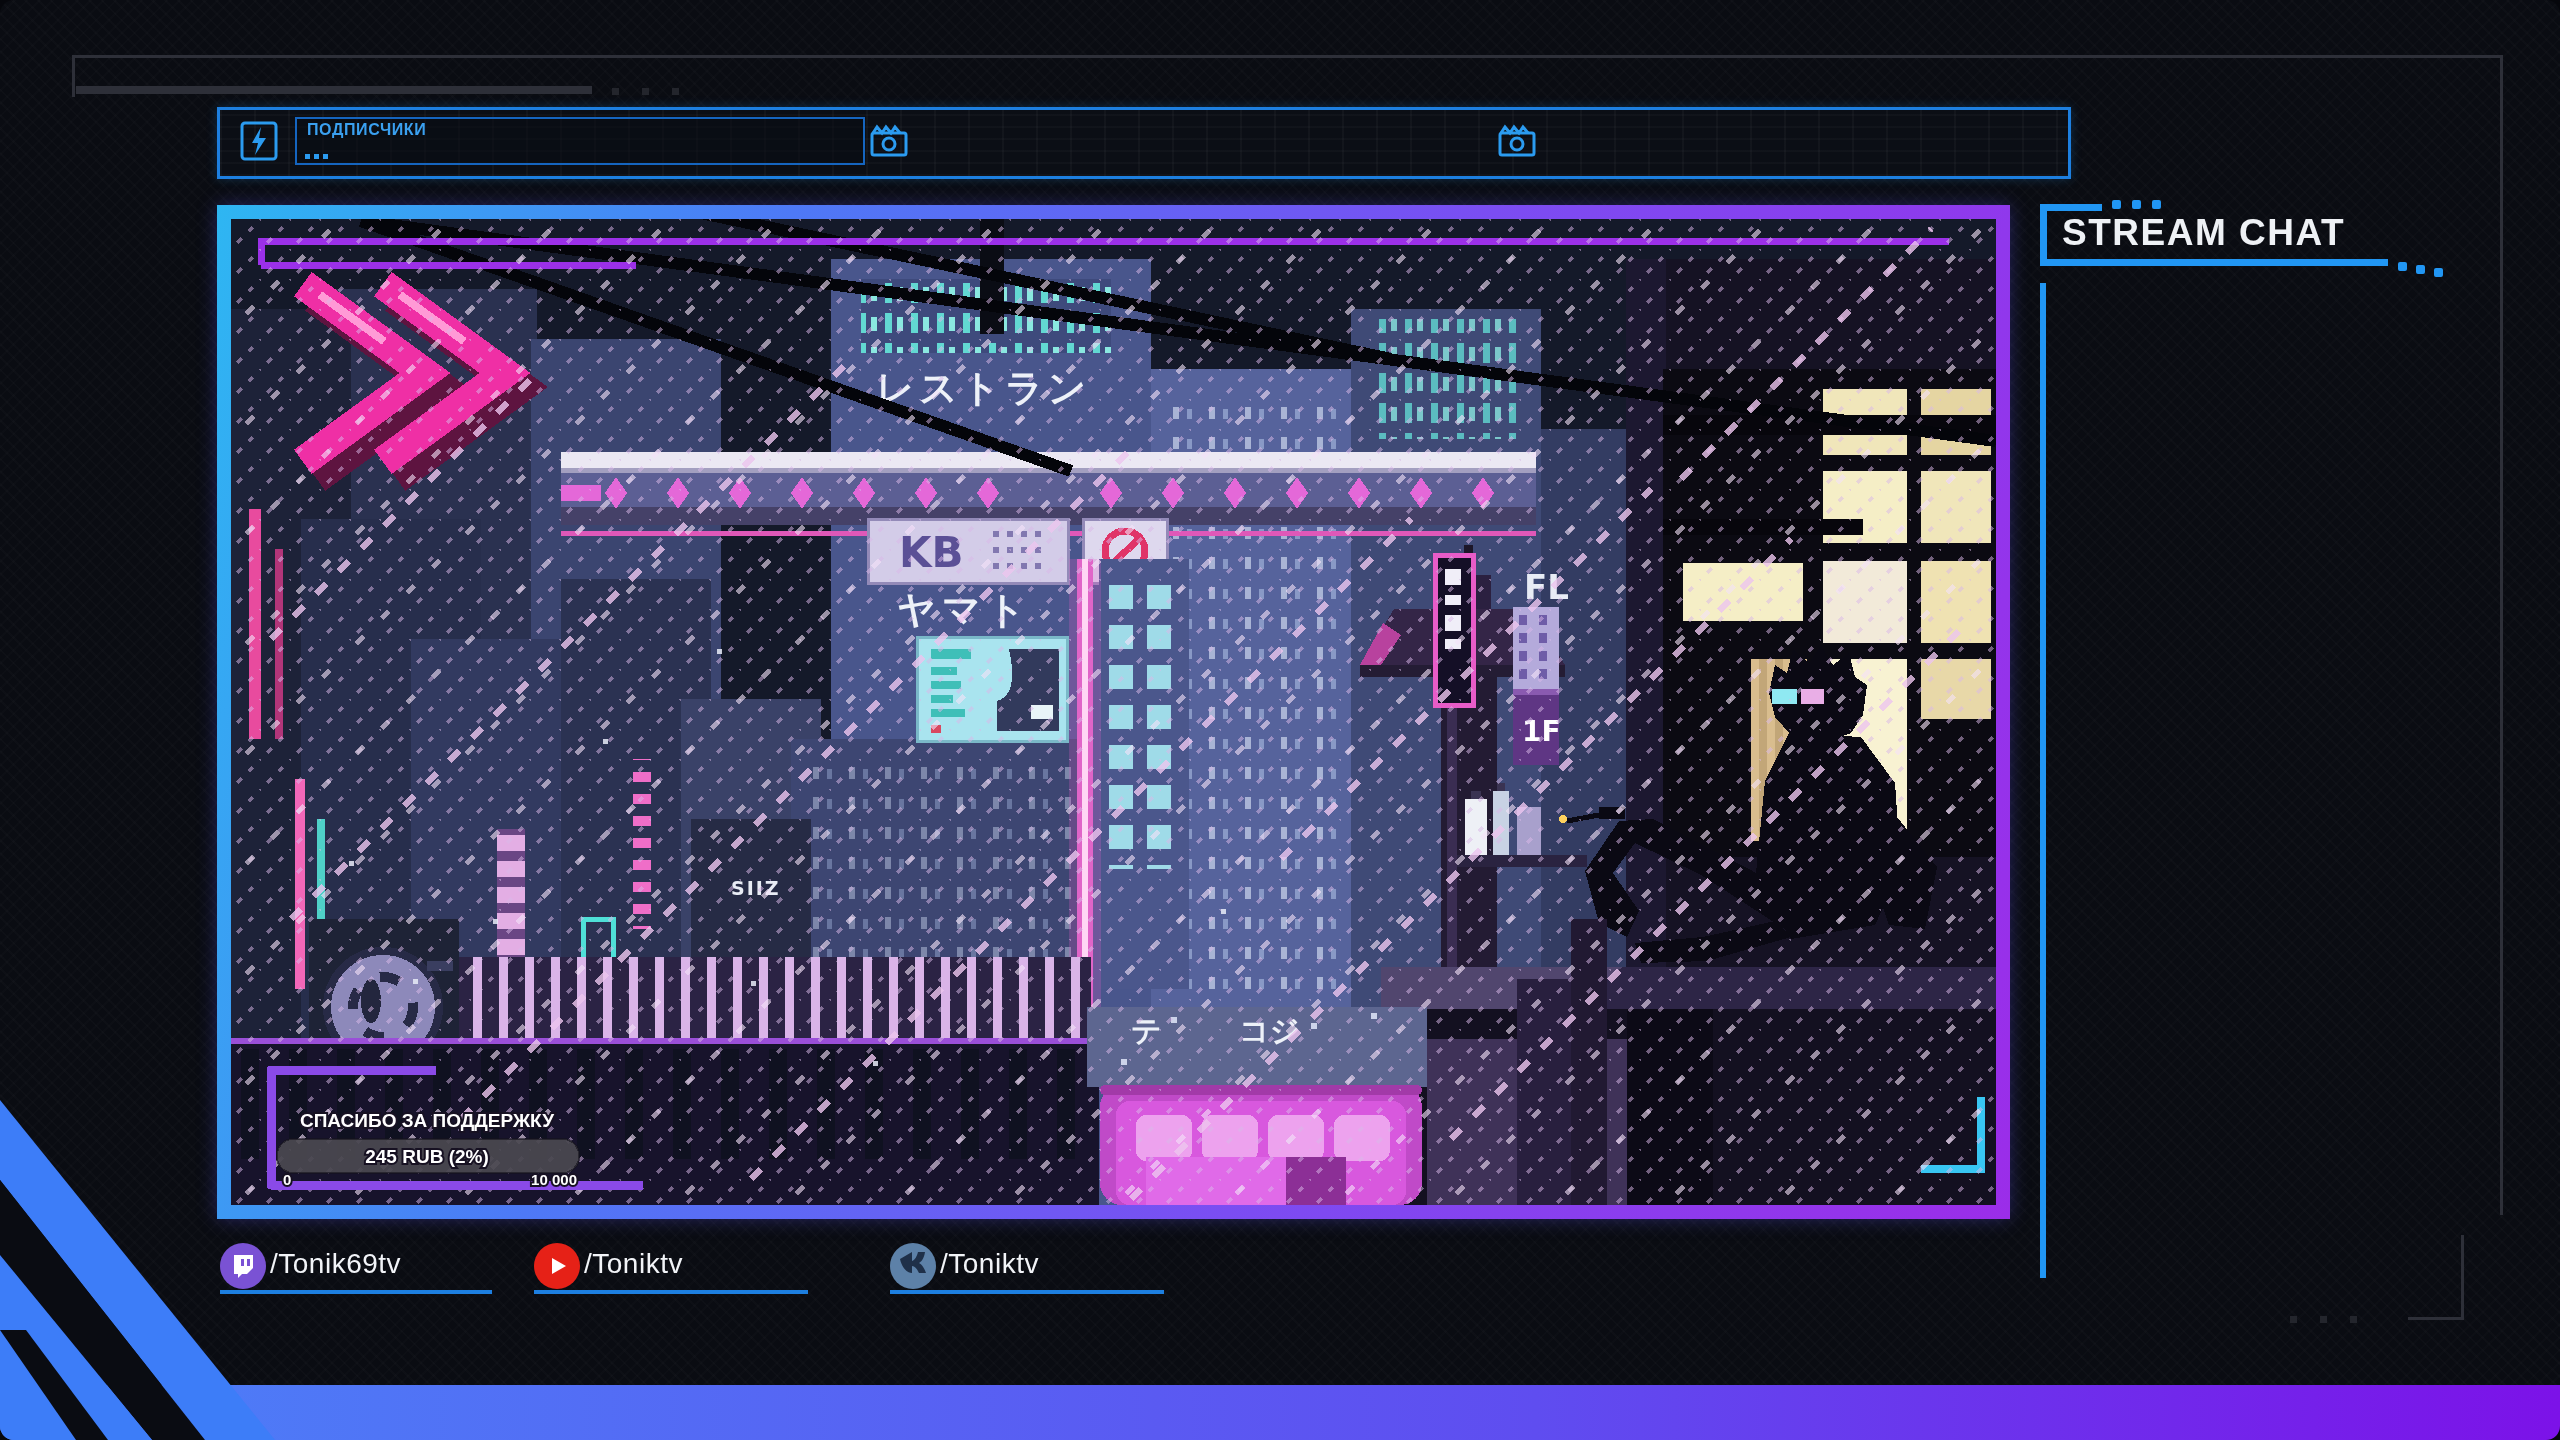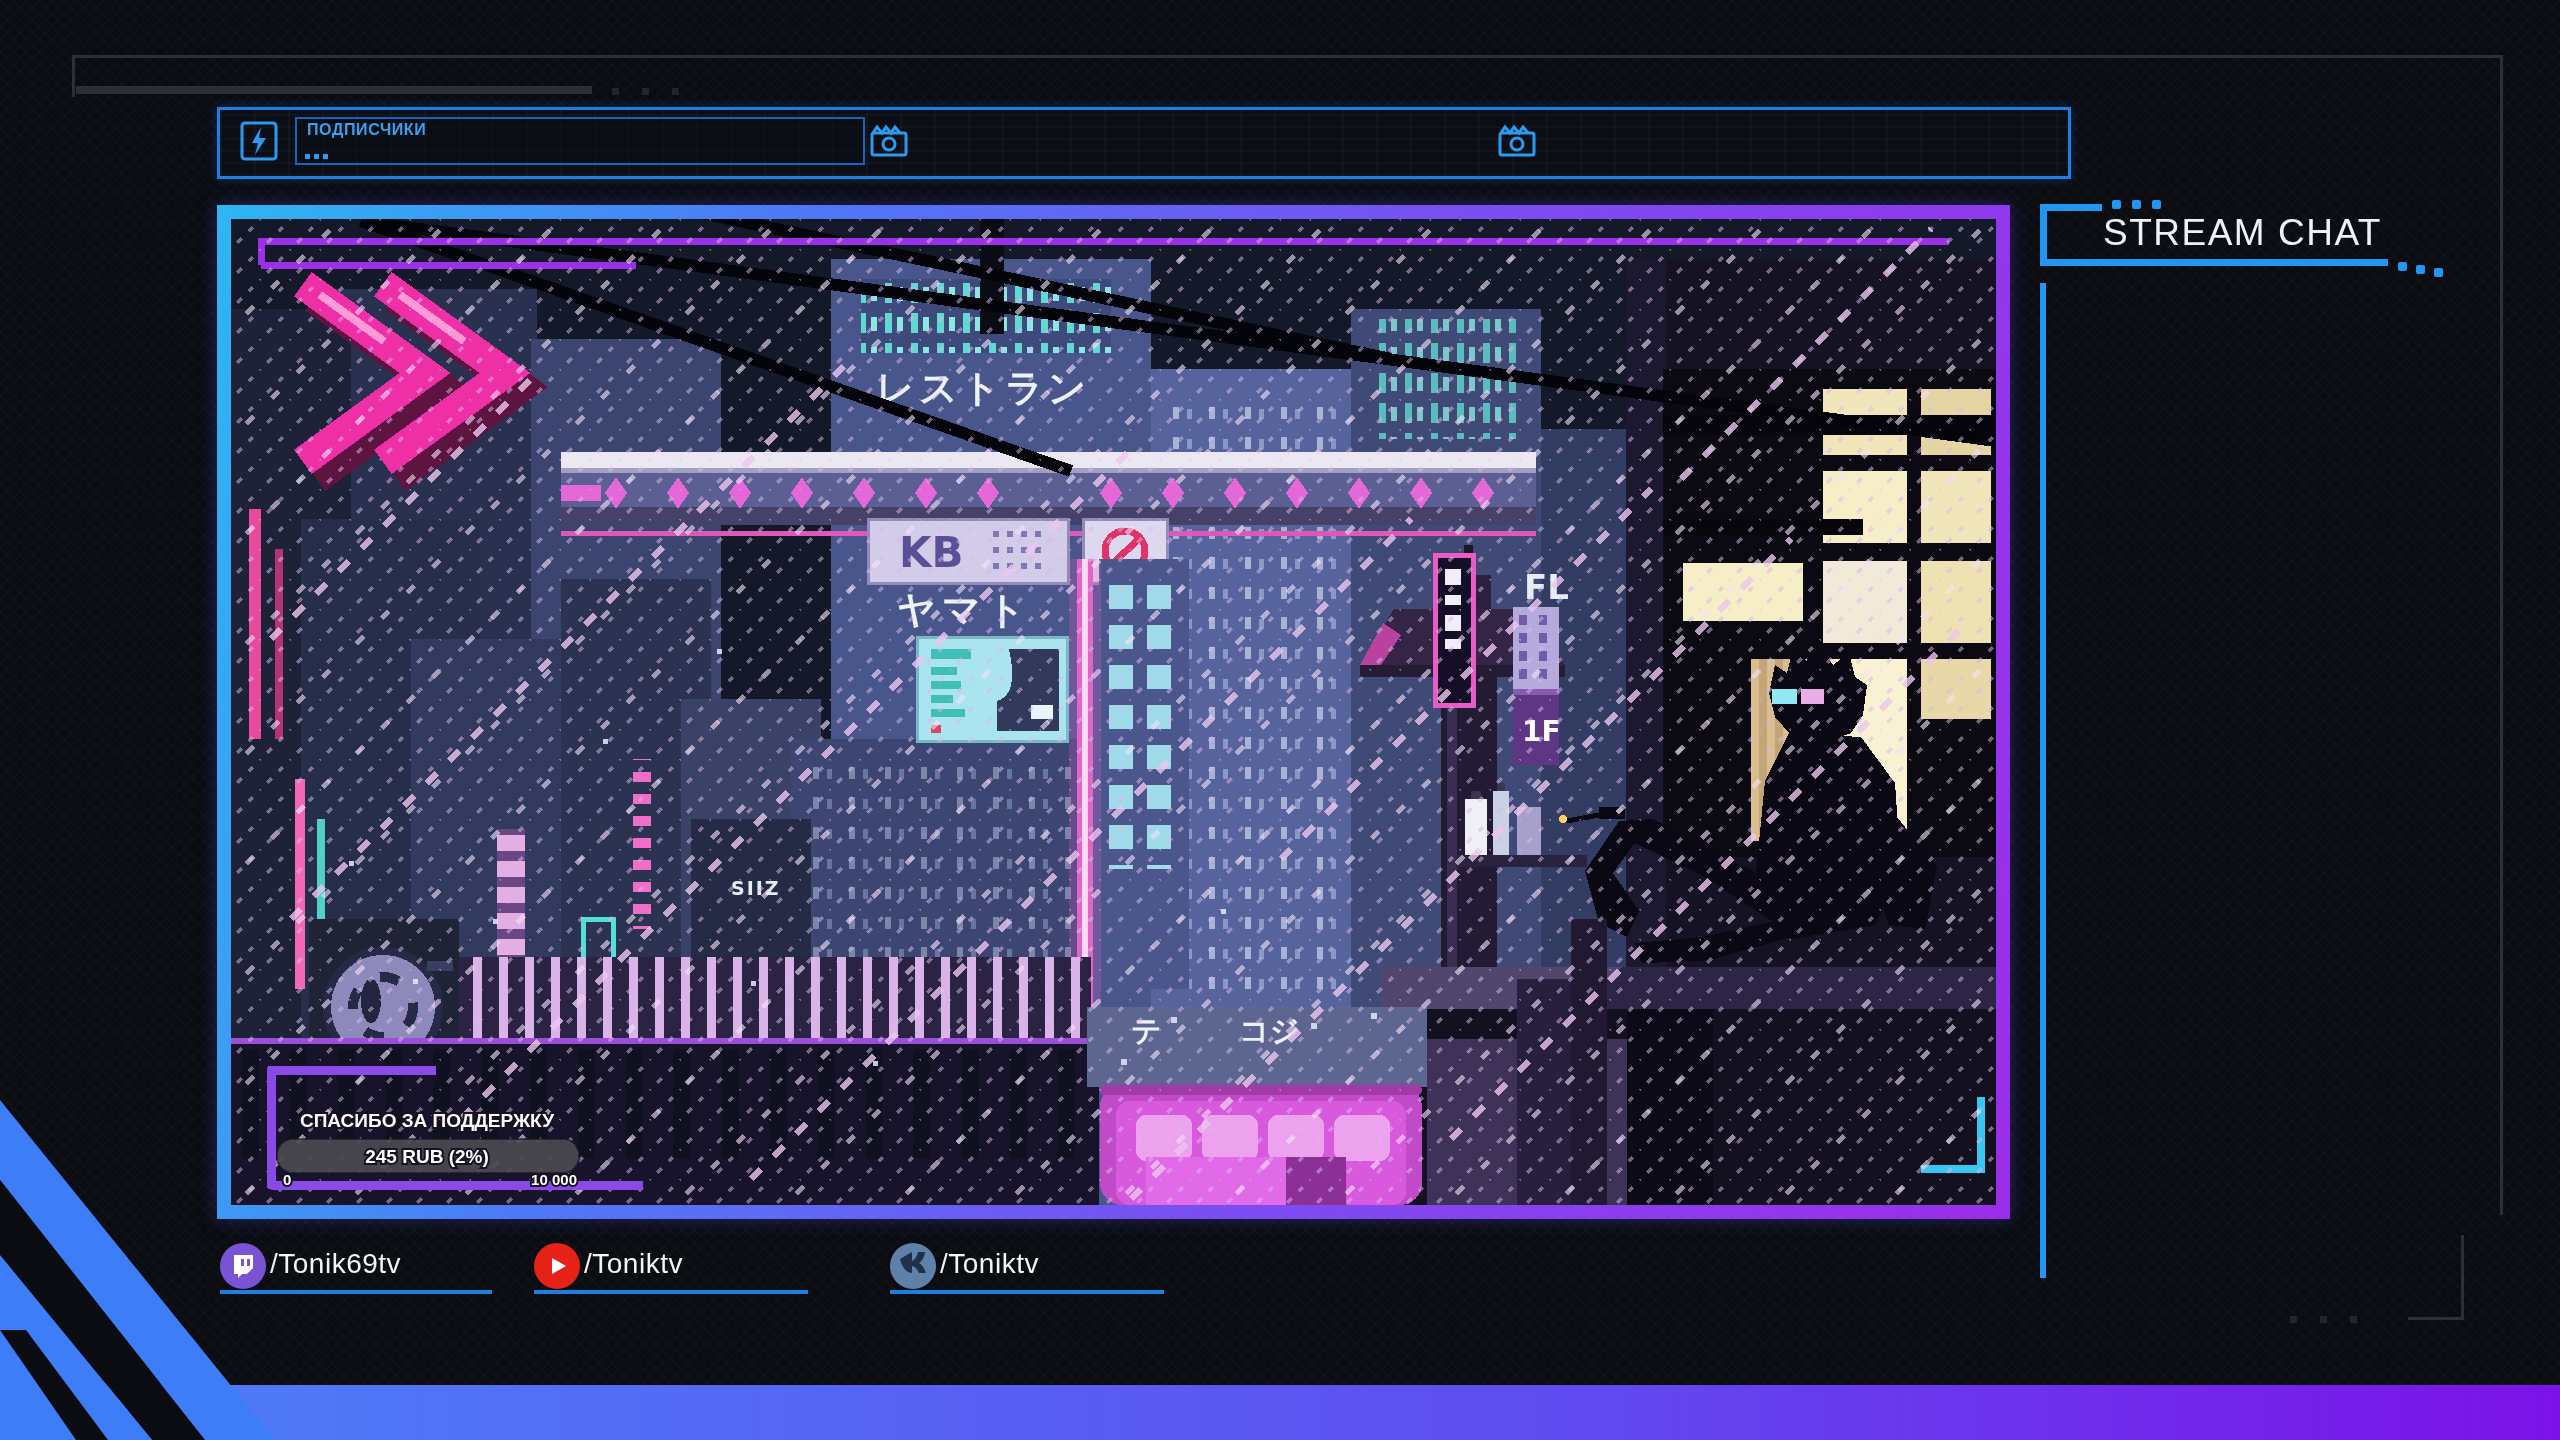--- a/index.html
+++ b/index.html
@@ -1,40 +1,40 @@
 <!DOCTYPE html>
 <html><head>
 <meta charset="utf-8">
 <style>
   html,body{margin:0;padding:0;background:#06070c;}
   #stage{position:relative;width:2560px;height:1440px;overflow:hidden;background:#0a0c12;
     background-image:repeating-linear-gradient(45deg,rgba(255,255,255,.014) 0 2px,transparent 2px 9px),
                      repeating-linear-gradient(-45deg,rgba(255,255,255,.010) 0 2px,transparent 2px 9px);
-    font-family:"Liberation Sans",sans-serif;}
+    font-family:"Liberation Sans",sans-serif;border-radius:14px;}
   .abs{position:absolute;}
   
   .gline{background:#2d2f38;}
   .gdots{width:7px;height:7px;background:#23252c;box-shadow:30px 0 #23252c,60px 0 #23252c;}
   
   .topbar{left:217px;top:107px;width:1848px;height:66px;border:3px solid #1d7fe0;background:#0b0e15;
     background-image:repeating-linear-gradient(90deg,rgba(255,255,255,.03) 0 2px,transparent 2px 34px),
                      repeating-linear-gradient(0deg,rgba(255,255,255,.022) 0 2px,transparent 2px 12px);
     box-shadow:0 0 10px rgba(33,150,243,.25);}
   .tb-box{top:7px;height:44px;border:2px solid #1565c0;background:rgba(10,13,20,.55);}
   .tb-label{position:absolute;left:10px;top:2px;font-size:16px;font-weight:bold;color:#3aa0f0;letter-spacing:.6px;}
   .tb-value{position:absolute;left:0;right:0;top:0;bottom:0;display:flex;align-items:center;justify-content:center;
     color:#fff;font-size:27px;font-weight:bold;letter-spacing:.4px;text-shadow:0 2px 2px rgba(0,0,0,.7);}
   .dots3{position:absolute;left:8px;bottom:4px;width:5px;height:5px;background:#2b9bf0;box-shadow:9px 0 #2b9bf0,18px 0 #2b9bf0;}
   
   .art-frame{left:217px;top:205px;width:1793px;height:1014px;
     background:linear-gradient(105deg,#2eb6f2 0%,#4e79f6 28%,#7b4df2 62%,#9b2de9 100%);
     box-shadow:0 0 18px rgba(90,80,240,.35);}
   .art-inner{position:absolute;left:14px;top:14px;width:1765px;height:986px;background:#141929;overflow:hidden;}
   
-  .chat-title{left:2062px;top:212px;font-size:37px;font-weight:400;color:#eef1f5;letter-spacing:1.5px;margin-left:41px;}
+  .chat-title{left:2062px;top:212px;font-size:37px;font-weight:700;color:#eef1f5;letter-spacing:1.5px;}
   .blue{background:#2196f3;}
   .bdot{width:9px;height:9px;border-radius:2px;background:#2196f3;}
   
   .soc-text{font-size:28px;font-weight:normal;color:#f2f4f8;letter-spacing:.5px;}
   .soc-line{height:4px;background:#1d7fe0;}
   
   .jp{font-family:"DejaVu Sans",sans-serif;font-weight:bold;fill:#edf1f8;}
   .latin-sign{font-family:"DejaVu Sans",sans-serif;font-weight:bold;}
   .goal-txt{font-family:"Liberation Sans",sans-serif;font-weight:bold;fill:#ffffff;paint-order:stroke;stroke:#171122;stroke-width:4px;}
 </style>

